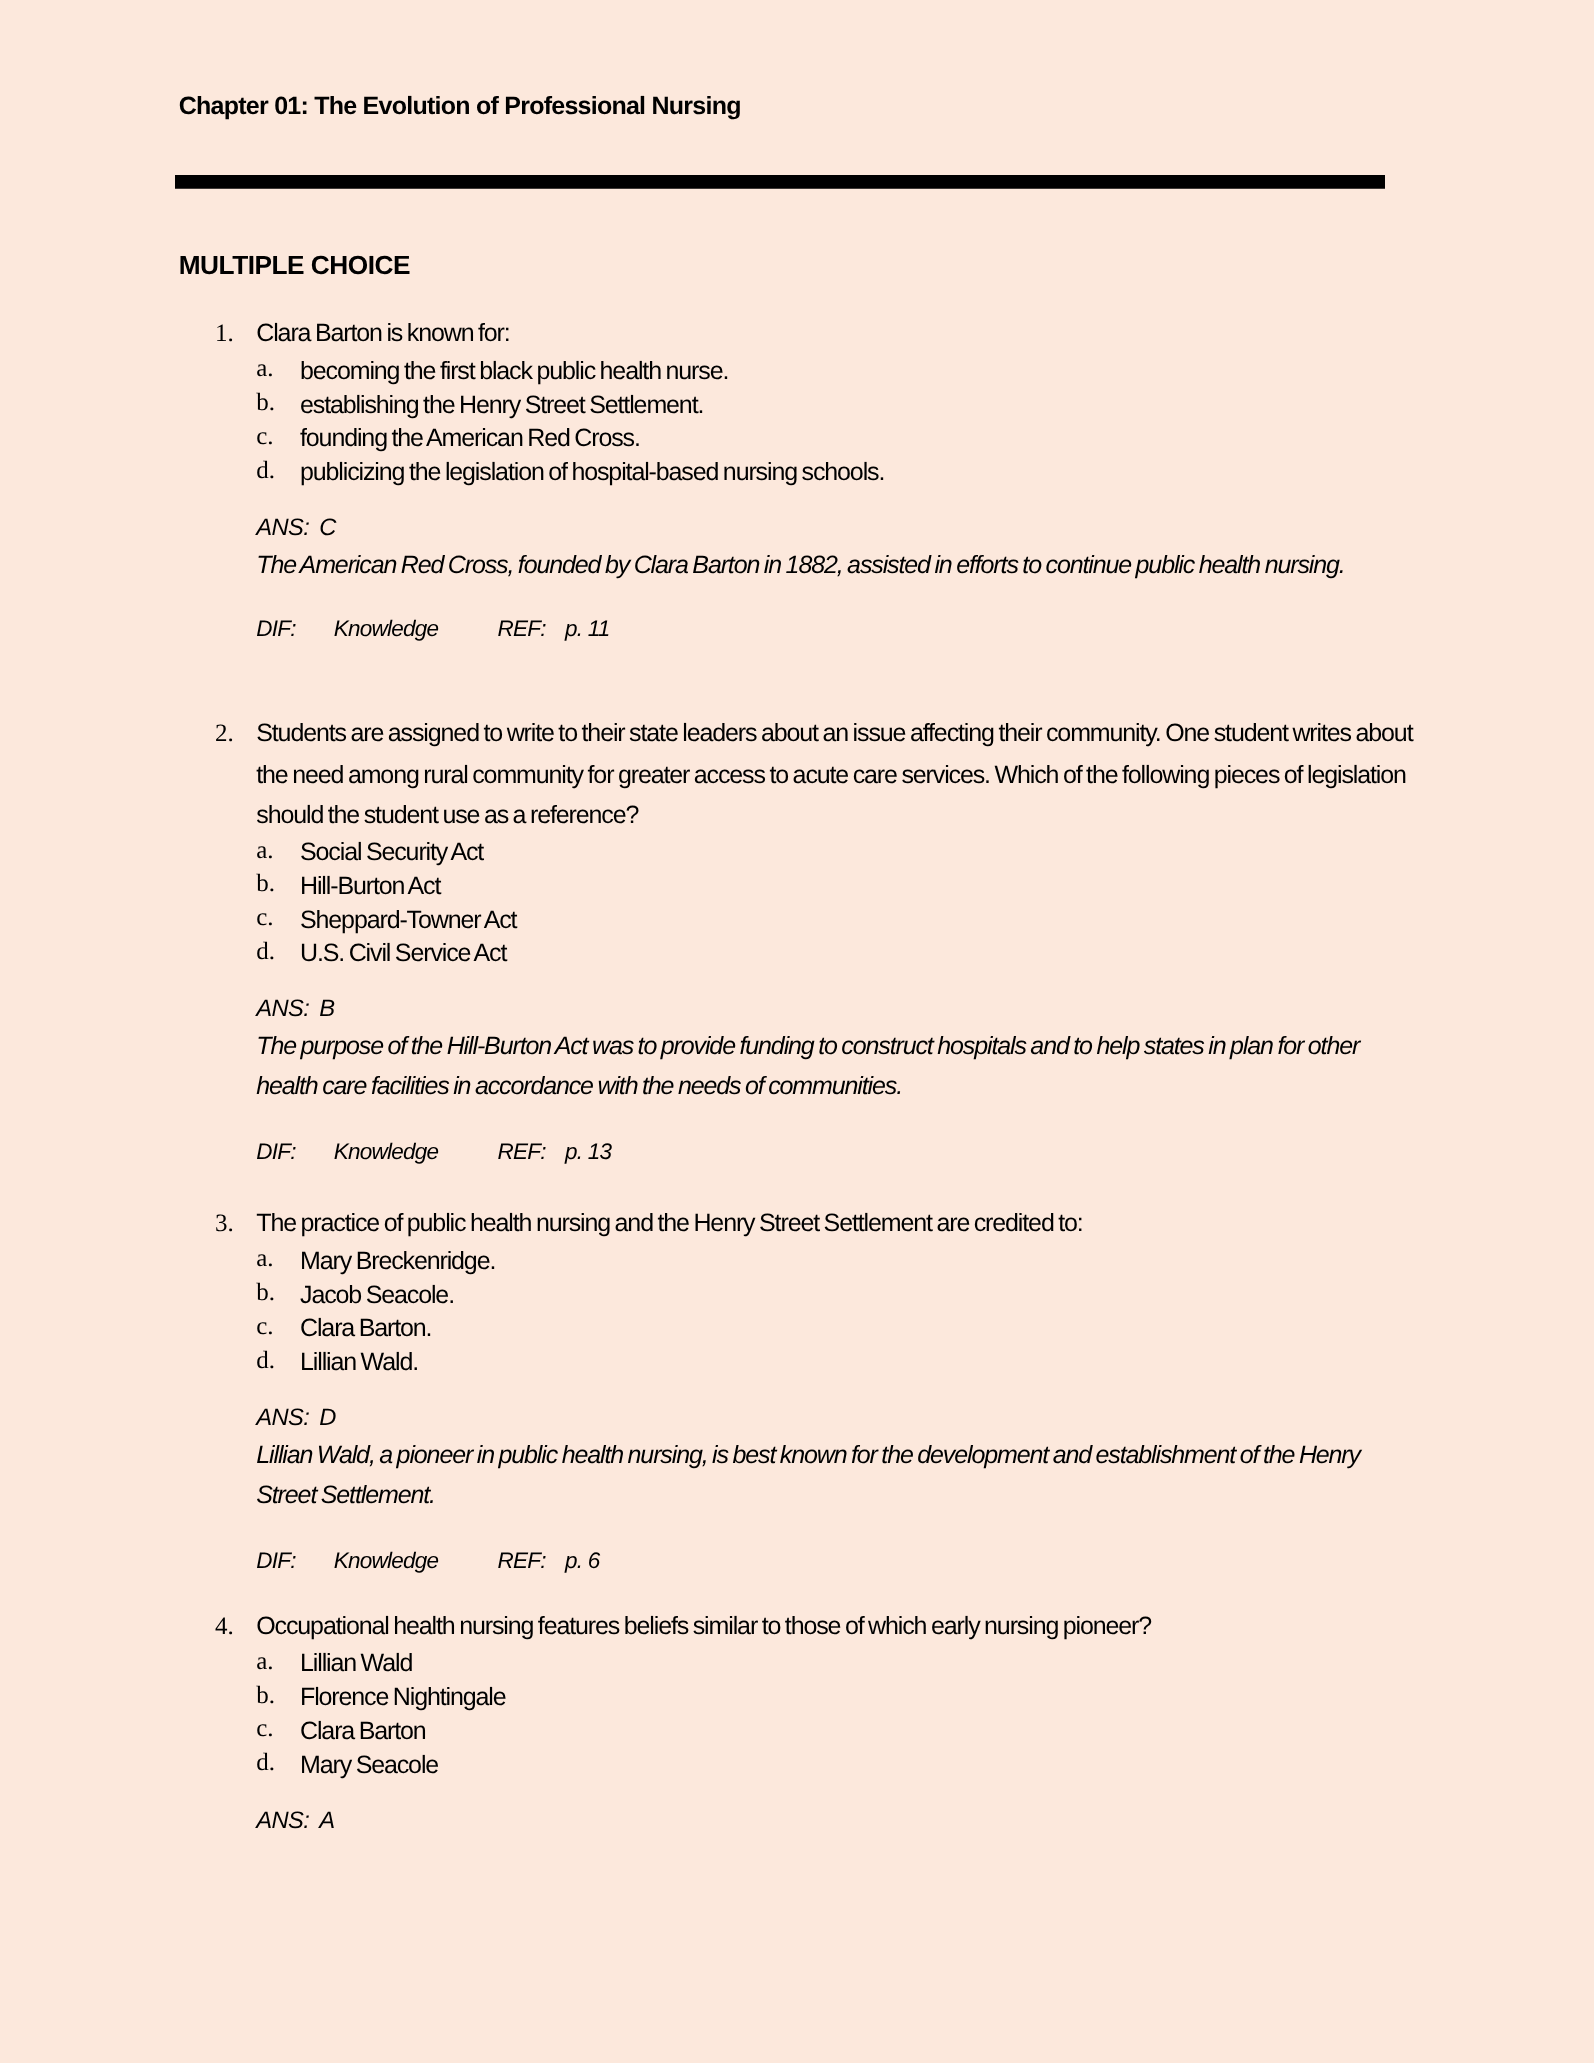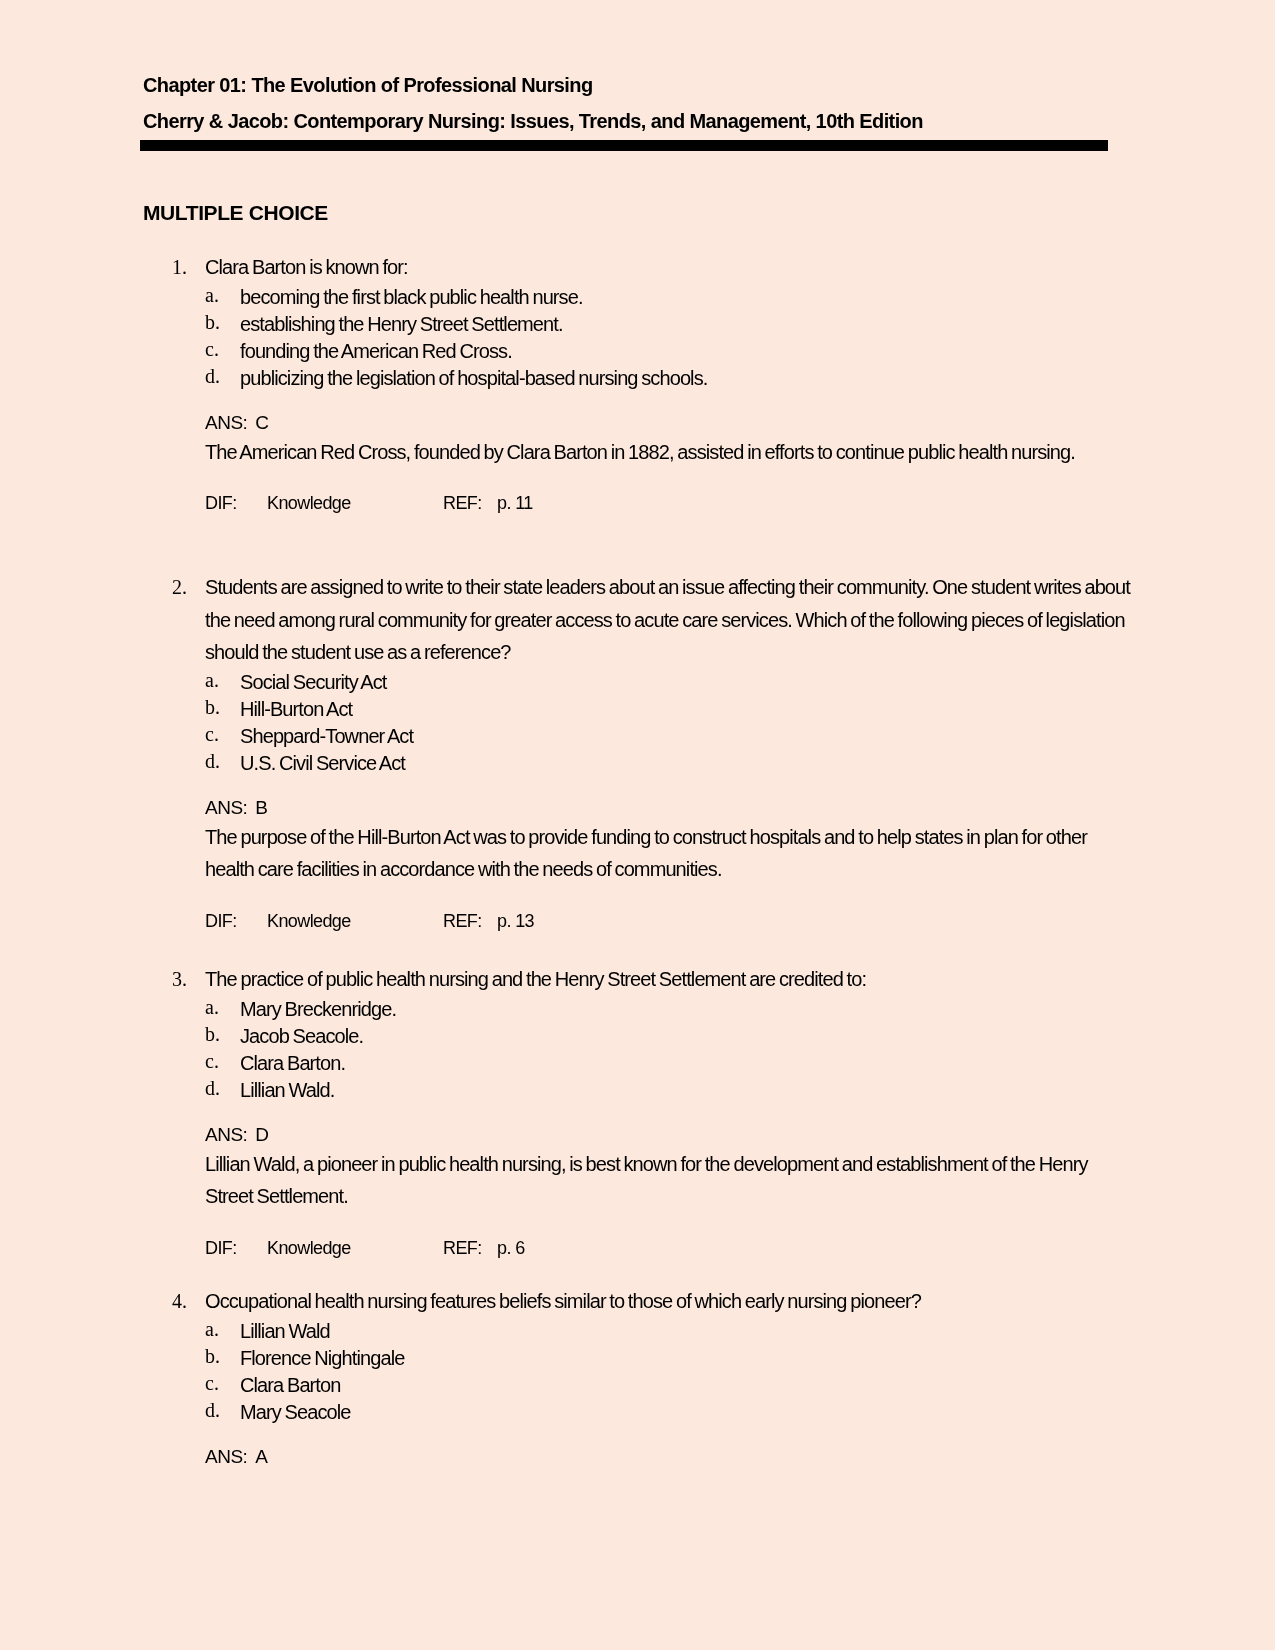--- a/index.html
+++ b/index.html
@@ -100,20 +100,21 @@
       position: absolute;
       left: 0;
       top: -2px;
       font-family: "Liberation Serif", serif;
       font-size: 20px;
       letter-spacing: 0;
     }
     .answer {
       margin-left: 35px;
       margin-top: 17px;
+      font-style: italic;
     }
     .ans-line {
       font-size: 19px;
       line-height: 26px;
       letter-spacing: -0.5px;
     }
     .ans-line .ans-label {
       margin-right: 8px;
     }
     .rationale {
@@ -127,29 +128,28 @@
       font-size: 18px;
       letter-spacing: -0.6px;
       line-height: 22px;
       white-space: nowrap;
     }
     .meta span {
       display: inline-block;
     }
     .meta .dif-label { width: 62px; }
     .meta .dif-value { width: 131px; }
-    .meta .ref-label { width: 54px; margin-left: 45px; }
+    .meta .ref-label { width: 54px; }
   </style>
 </head>
 <body>
 
 <div class="page">
 
   <div class="header-title">Chapter 01: The Evolution of Professional Nursing</div>
-  <div class="header-subtitle">Cherry &amp; Jacob: Contemporary Nursing: Issues, Trends, and Management, 10th Edition</div>
   <div class="rule"></div>
 
   <div class="section-heading">MULTIPLE CHOICE</div>
 
   <div class="question" style="top:251px;">
     <div class="q-stem">
       <span class="q-num">1.</span>
       <span>Clara Barton is known for:</span>
     </div>
     <ul class="options">

